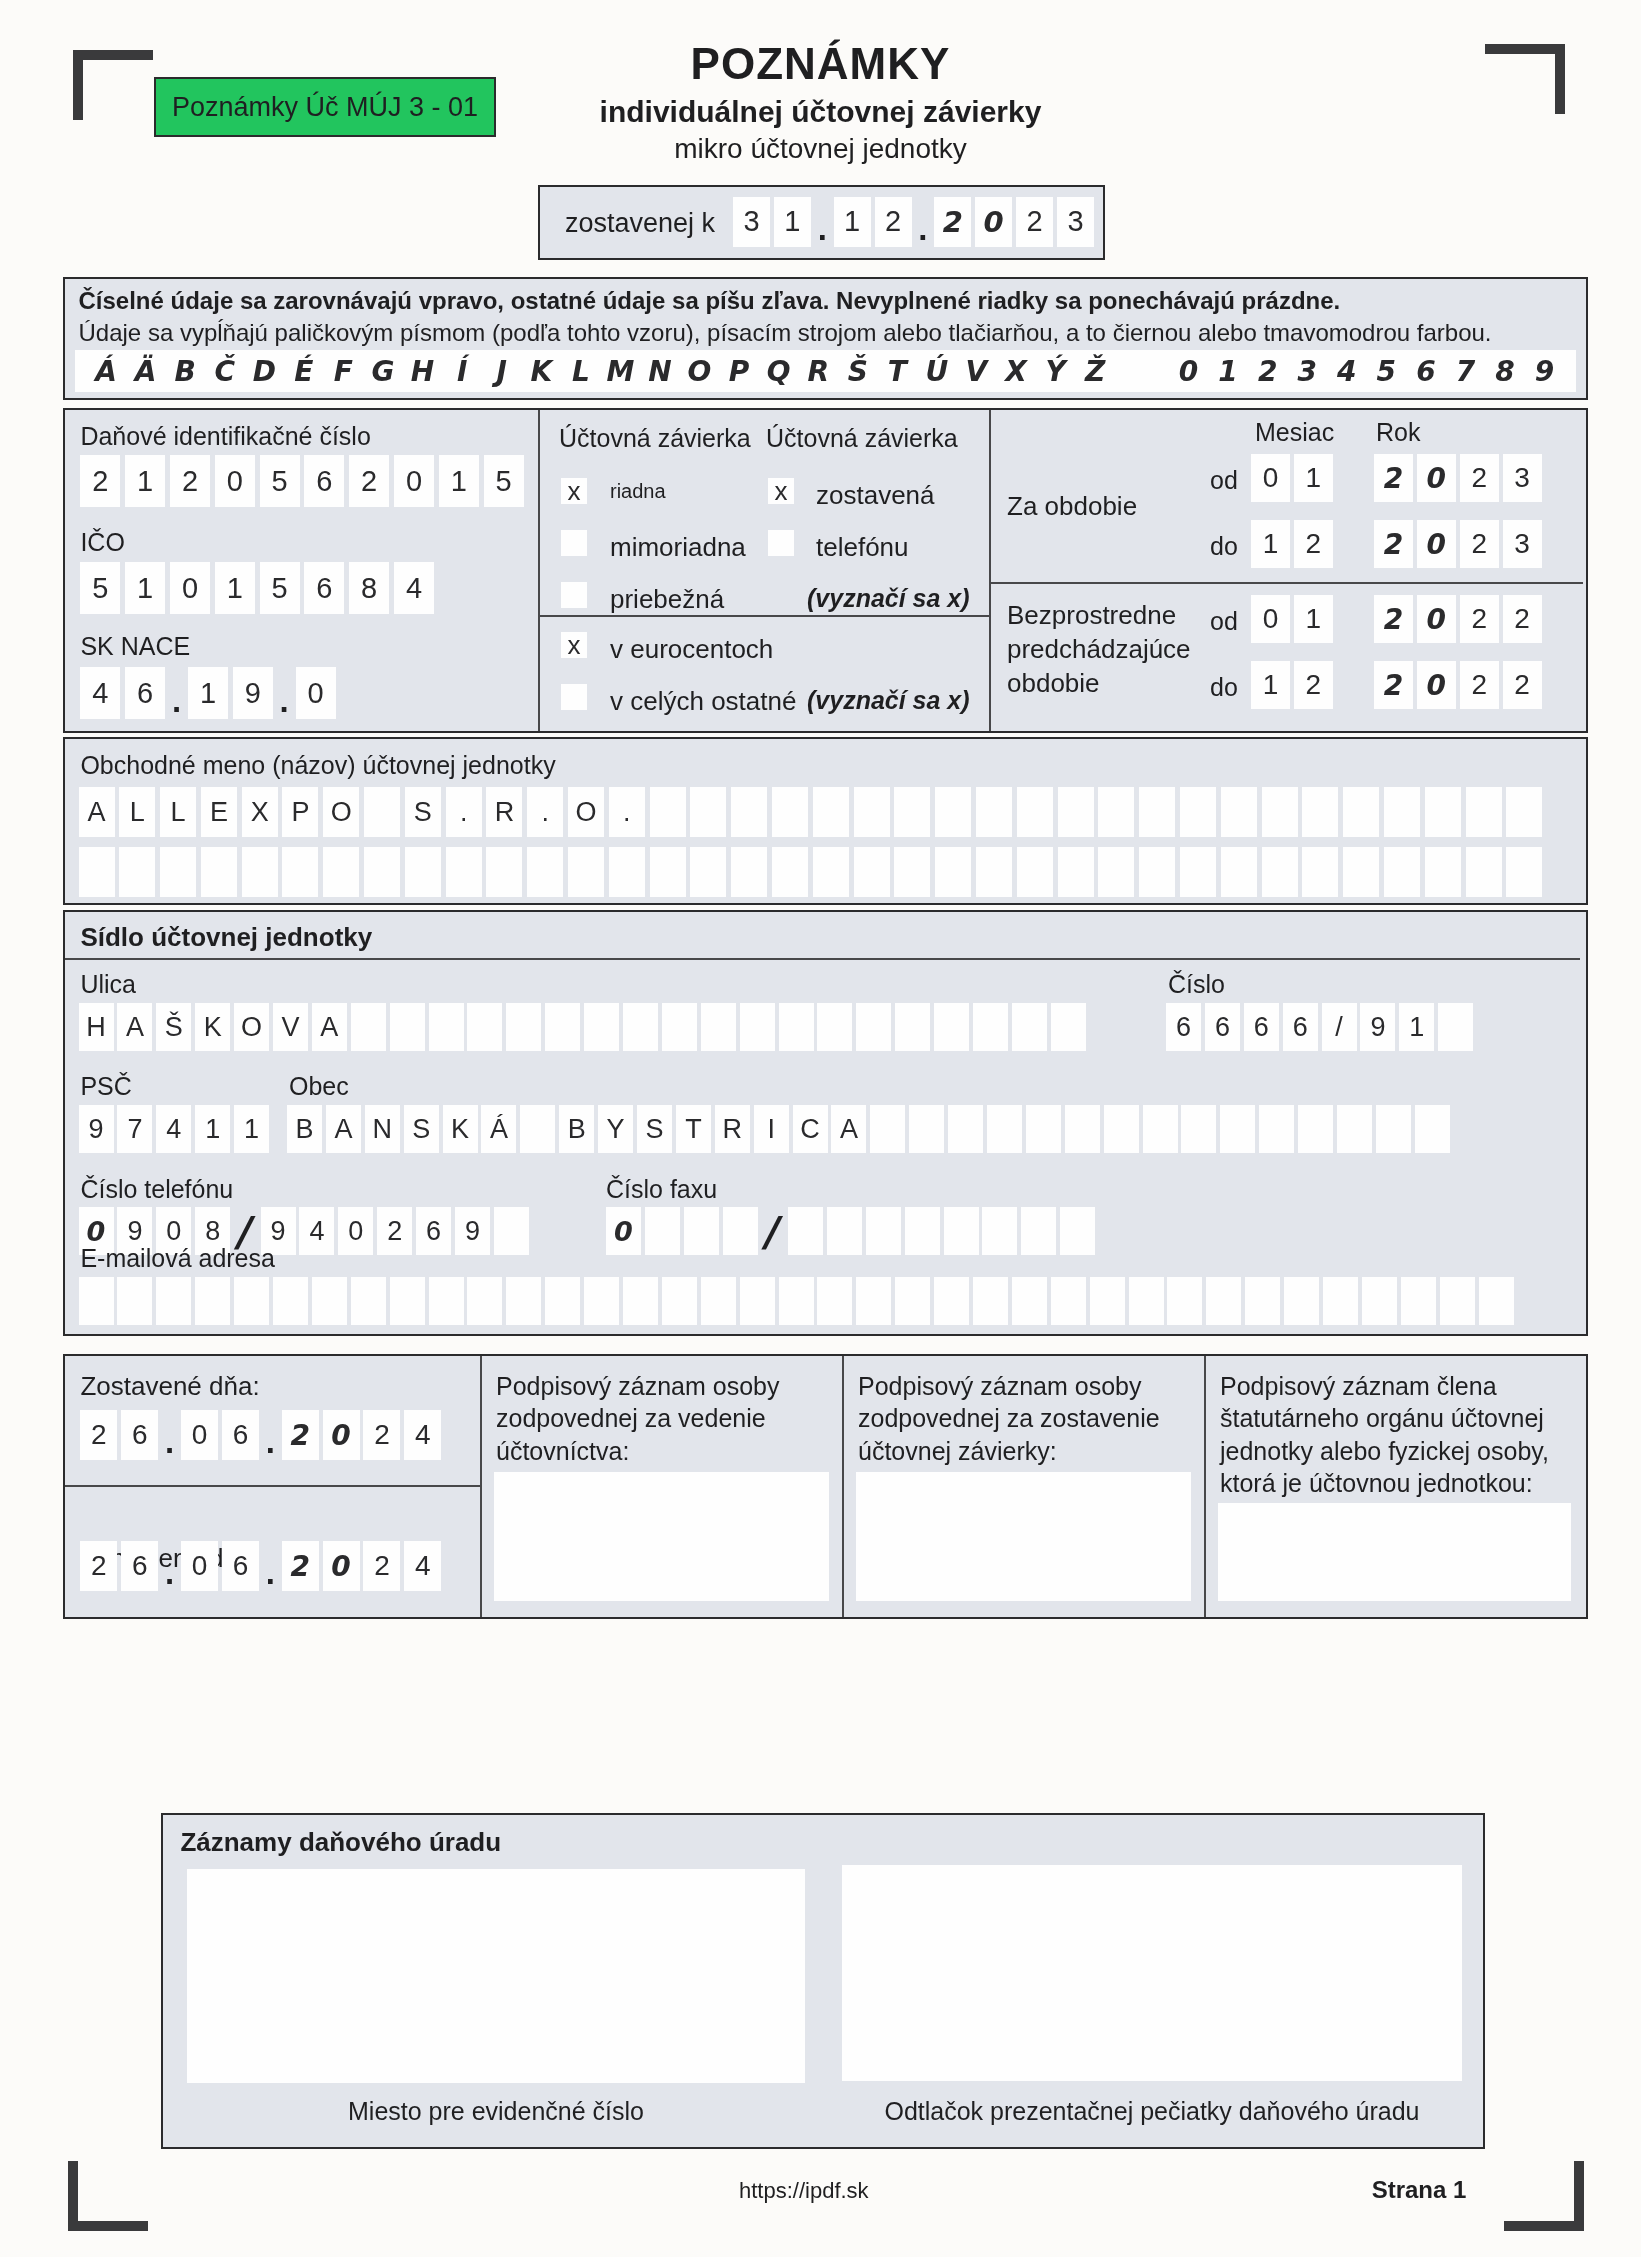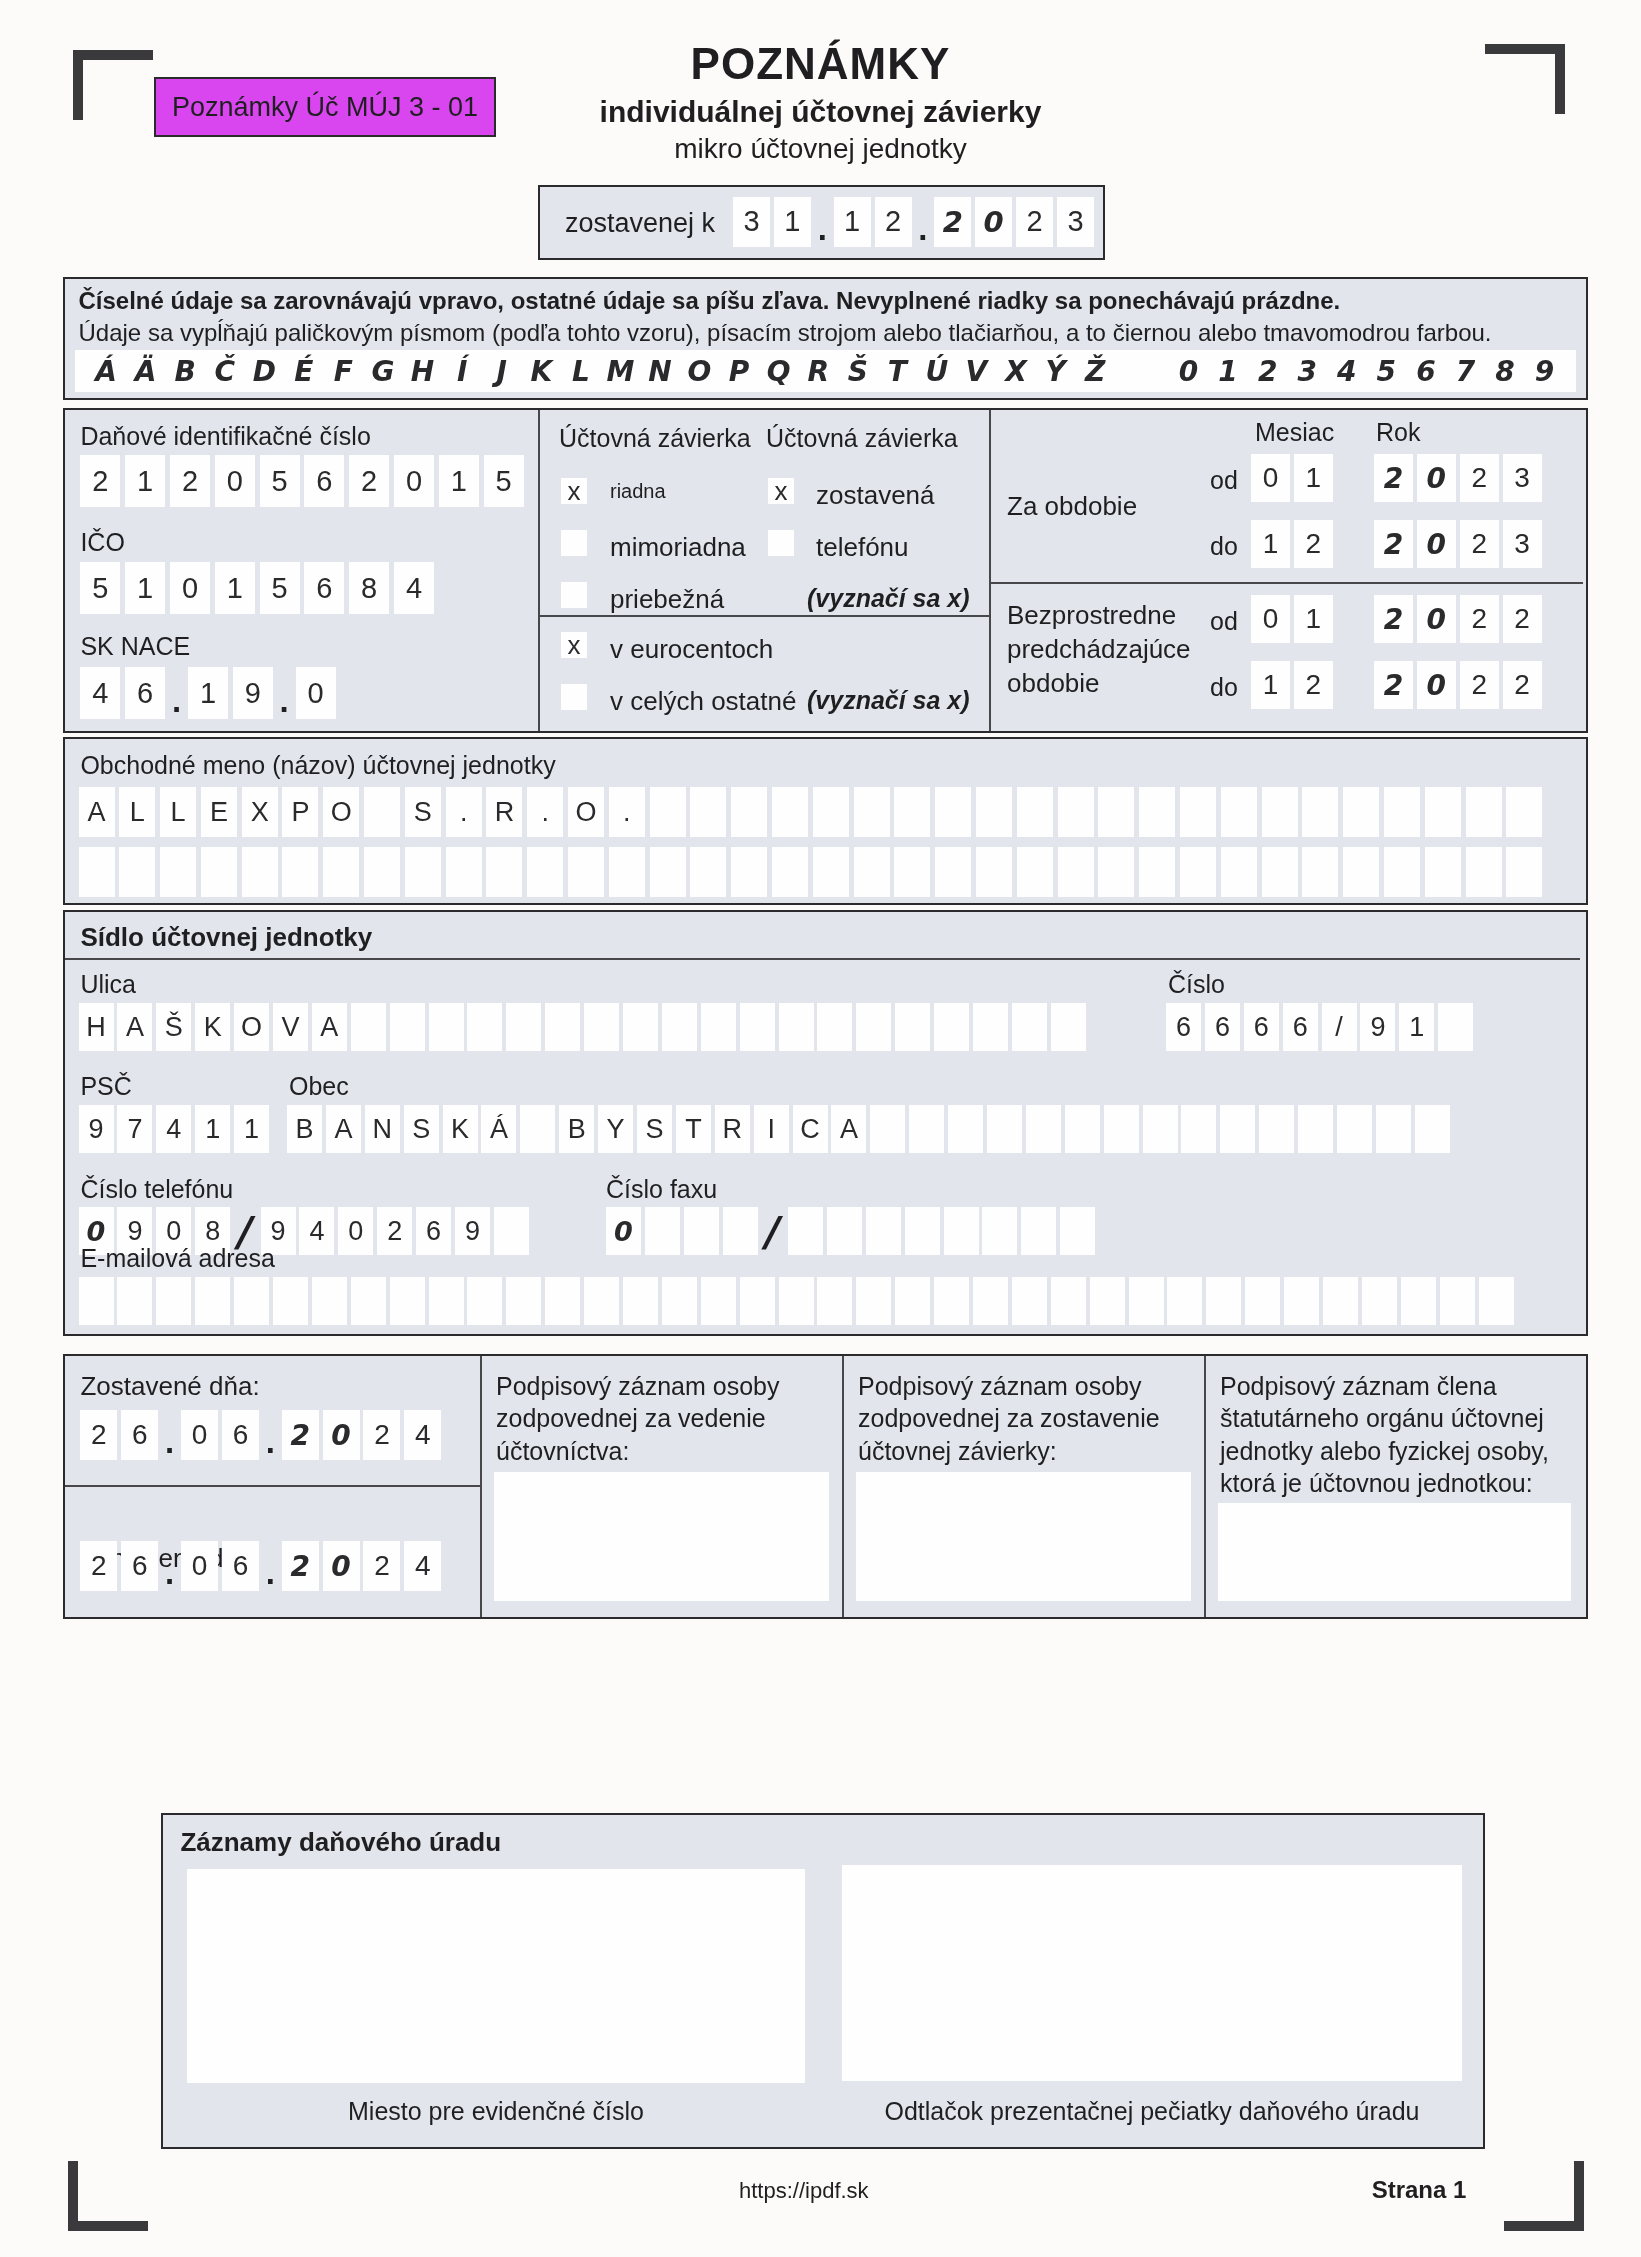--- a/index.html
+++ b/index.html
@@ -7,21 +7,21 @@
         font-family:"Liberation Sans",sans-serif;color:#1f1f21;overflow:hidden;}
   .abs{position:absolute;}
   
   .corner{position:absolute;width:70px;height:60px;}
   .corner.tl{border-left:10.6px solid #3a3a3c;border-top:10.6px solid #3a3a3c;}
   .corner.tr{border-right:10.6px solid #3a3a3c;border-top:10.6px solid #3a3a3c;}
   .corner.bl{border-left:10.6px solid #3a3a3c;border-bottom:10.6px solid #3a3a3c;}
   .corner.br{border-right:10.6px solid #3a3a3c;border-bottom:10.6px solid #3a3a3c;}
   
   .frame{position:absolute;border:2.9px solid #2b2b2d;background:#e2e5eb;}
-  .codebox{position:absolute;border:2.9px solid #2b2b2d;background:#d946ef;
+  .codebox{position:absolute;border:2.9px solid #2b2b2d;background:#22c55e;
            display:flex;align-items:center;justify-content:center;font-size:27px;}
   .title{position:absolute;left:0;width:1641px;text-align:center;font-weight:bold;}
   
   .lbl{position:absolute;font-size:25px;white-space:nowrap;}
   .lbl.b{font-weight:bold;font-size:26px;}
   .lbl.i{font-style:italic;}
   
   .cellrow{position:absolute;display:flex;align-items:flex-end;}
   .cgroup{display:flex;gap:3.9px;}
   .cell{background:#fefefe;display:inline-flex;align-items:center;justify-content:center;

